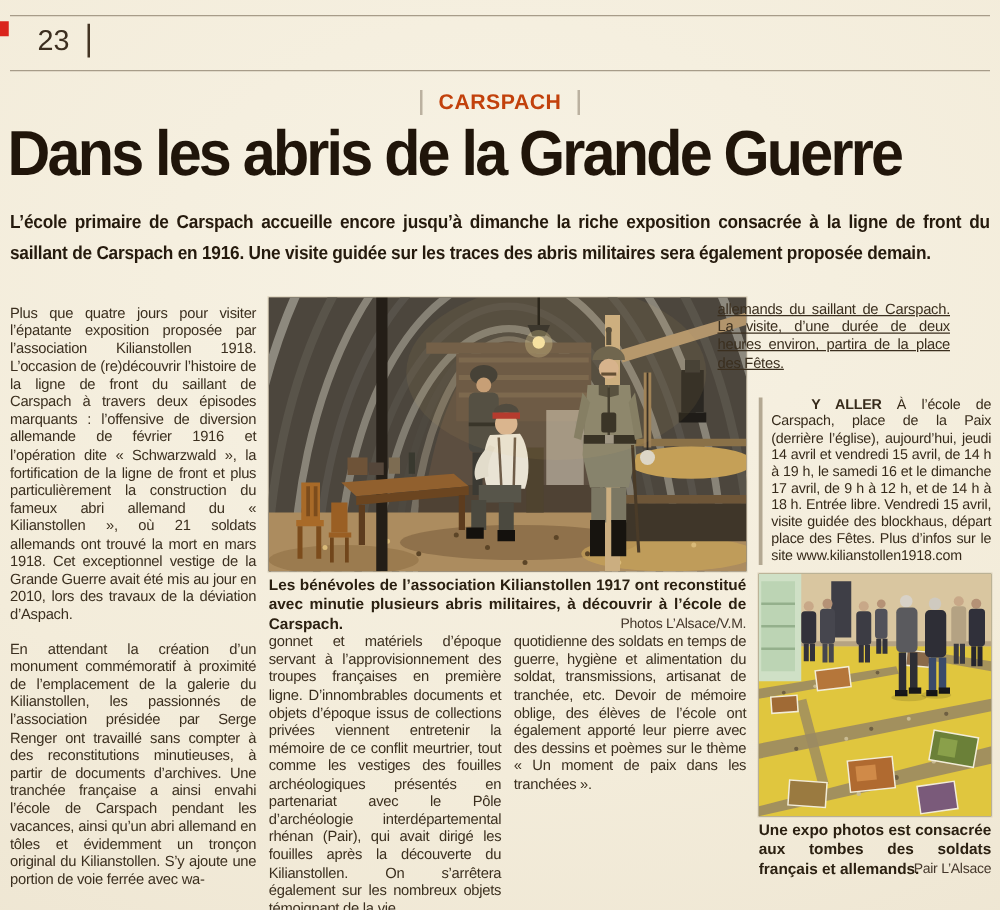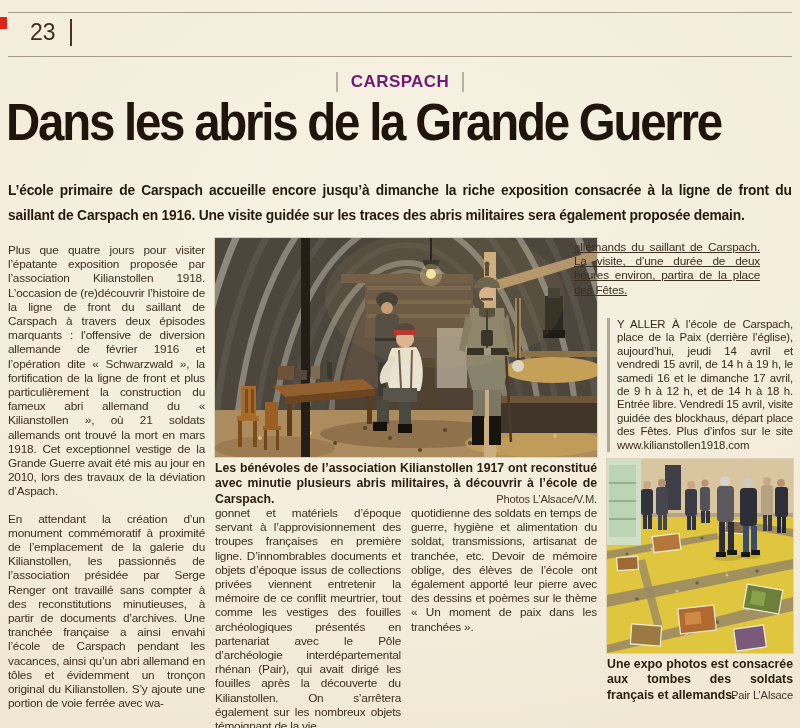--- a/index.html
+++ b/index.html
@@ -16,38 +16,38 @@
   .mast-sep{width:2px;height:27px;background:#433423;margin:0 9px 0 14px;}
   .section-name{font-size:25px;font-weight:bold;letter-spacing:-0.5px;color:#362a1b;}
   .kicker{position:absolute;top:72px;left:0;right:0;display:flex;justify-content:center;align-items:center;gap:13px;}
   .kicker-bar{width:2px;height:20px;background:#bbb1a0;}
   .kicker-text{font-weight:bold;font-size:17px;letter-spacing:0.4px;}
   .headline{
     position:absolute;top:93px;left:6px;width:792px;white-space:nowrap;
     font-size:51px;font-weight:bold;color:#20150a;letter-spacing:-2.4px;
     transform:scaleX(0.93);transform-origin:left center;
   }
-  .lead-wrap{position:absolute;top:178px;left:8px;width:784px;overflow:visible;}
+  .lead-wrap{position:absolute;top:166px;left:8px;width:784px;overflow:visible;}
   .lead{
     width:852px;transform:scaleX(0.92);transform-origin:left top;
     font-weight:bold;font-size:15px;line-height:1.65;letter-spacing:-0.2px;
     text-align:justify;color:#251a0d;
   }
   .bodycol{font-size:11.8px;line-height:14.2px;letter-spacing:-0.2px;text-align:justify;color:#3b2f1f;}
   .bodycol p{margin:0 0 13px 0;}
   .col-left{position:absolute;top:243px;left:8px;width:197px;}
   .col-m1{position:absolute;top:506px;left:215px;width:186px;}
   .col-m2{position:absolute;top:506px;left:411px;width:186px;}
   .col-right-p{position:absolute;top:240px;left:574px;width:186px;text-decoration:underline;}
   .infobox{
     position:absolute;top:318px;left:607px;width:176px;
     border-left:3px solid #b3a892;padding-left:7px;
     font-size:11.4px;line-height:13.4px;letter-spacing:-0.15px;text-align:justify;color:#362a1a;
   }
-  .infobox .label{font-weight:normal;}
+  .infobox .label{font-weight:bold;margin-left:32px;}
   .photo-frame{position:absolute;background:#4a4239;box-shadow:0 0 0 1px #ddd3bd;}
   .photo-main{top:238px;left:215px;width:382px;height:219px;}
   .photo-expo{top:459px;left:607px;width:186px;height:194px;}
   .caption{font-weight:bold;font-size:12.3px;line-height:15.3px;text-align:justify;color:#2b2011;position:absolute;}
   .caption-main{top:461px;left:215px;width:382px;}
   .caption-expo{top:657px;left:607px;width:186px;}
   .credit{position:absolute;right:0;bottom:0;font-weight:normal;font-size:11.2px;letter-spacing:-0.2px;color:#43362a;background:transparent;}
   svg{display:block;}
 </style>
 </head>
@@ -56,21 +56,21 @@
 <div class="rule" style="top:12px"></div>
 <div class="red-tick"></div>
 <div class="masthead">
   <span class="page-num">23</span>
   <span class="mast-sep"></span>
 </div>
 <div class="rule" style="top:56px"></div>
 
 <div class="kicker">
   <span class="kicker-bar"></span>
-  <span class="kicker-text" style="color:#701a75">CARSPACH</span>
+  <span class="kicker-text" style="color:#c2410c">CARSPACH</span>
   <span class="kicker-bar"></span>
 </div>
 <div class="headline">Dans les abris de la Grande Guerre</div>
 <div class="lead-wrap">
   <div class="lead">L’école primaire de Carspach accueille encore jusqu’à dimanche la riche exposition consacrée à la ligne de front du saillant de Carspach en 1916. Une visite guidée sur les traces des abris militaires sera également proposée demain.</div>
 </div>
 
 <div class="col-left bodycol">
   <p>Plus que quatre jours pour visiter l’épatante exposition proposée par l’association Kilianstollen 1918. L’occasion de (re)découvrir l’histoire de la ligne de front du saillant de Carspach à travers deux épisodes marquants : l’offensive de diversion allemande de février 1916 et l’opération dite « Schwarzwald », la fortification de la ligne de front et plus particulièrement la construction du fameux abri allemand du « Kilianstollen », où 21 soldats allemands ont trouvé la mort en mars 1918. Cet exceptionnel vestige de la Grande Guerre avait été mis au jour en 2010, lors des travaux de la déviation d’Aspach.</p>
   <p>En attendant la création d’un monument commémoratif à proximité de l’emplacement de la galerie du Kilianstollen, les passionnés de l’association présidée par Serge Renger ont travaillé sans compter à des reconstitutions minutieuses, à partir de documents d’archives. Une tranchée française a ainsi envahi l’école de Carspach pendant les vacances, ainsi qu’un abri allemand en tôles et évidemment un tronçon original du Kilianstollen. S’y ajoute une portion de voie ferrée avec wa-</p>

